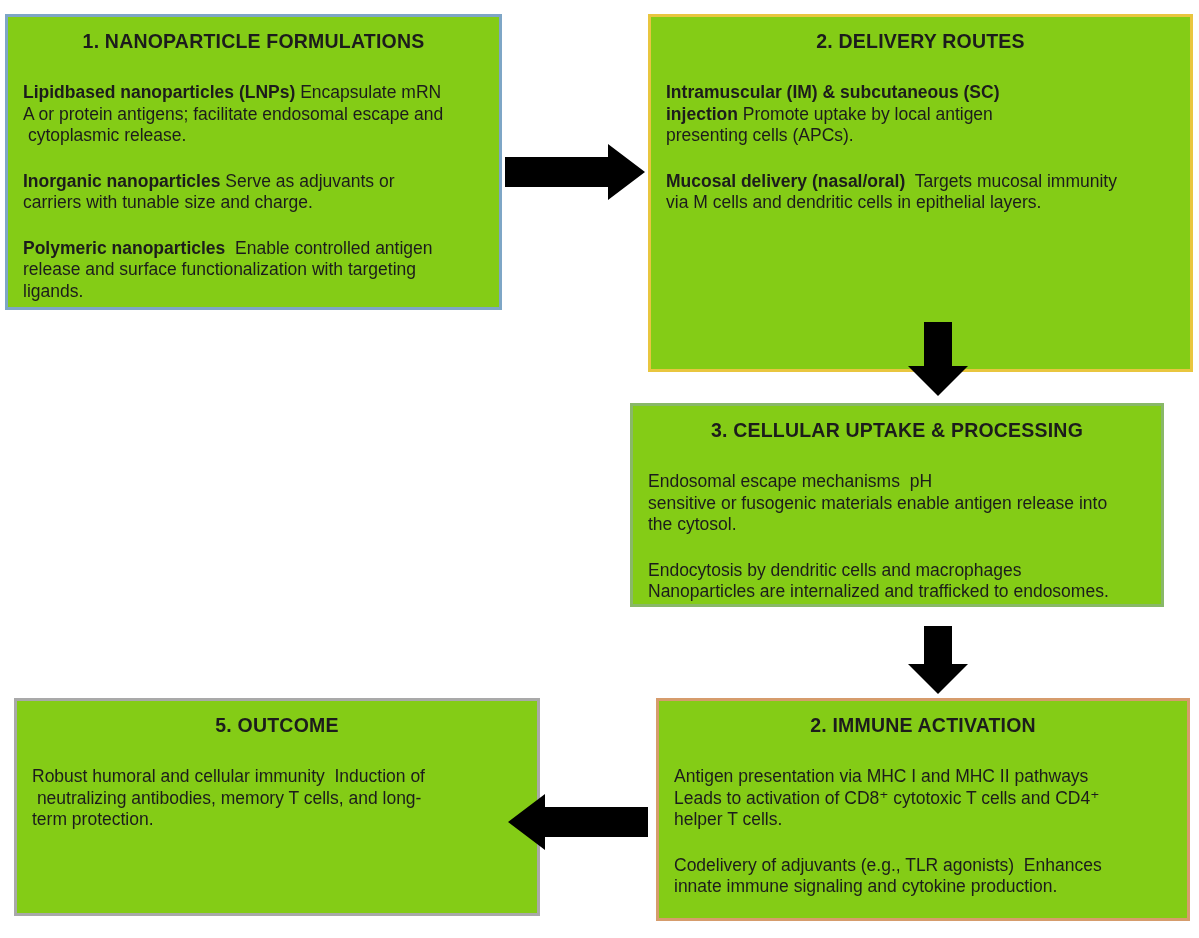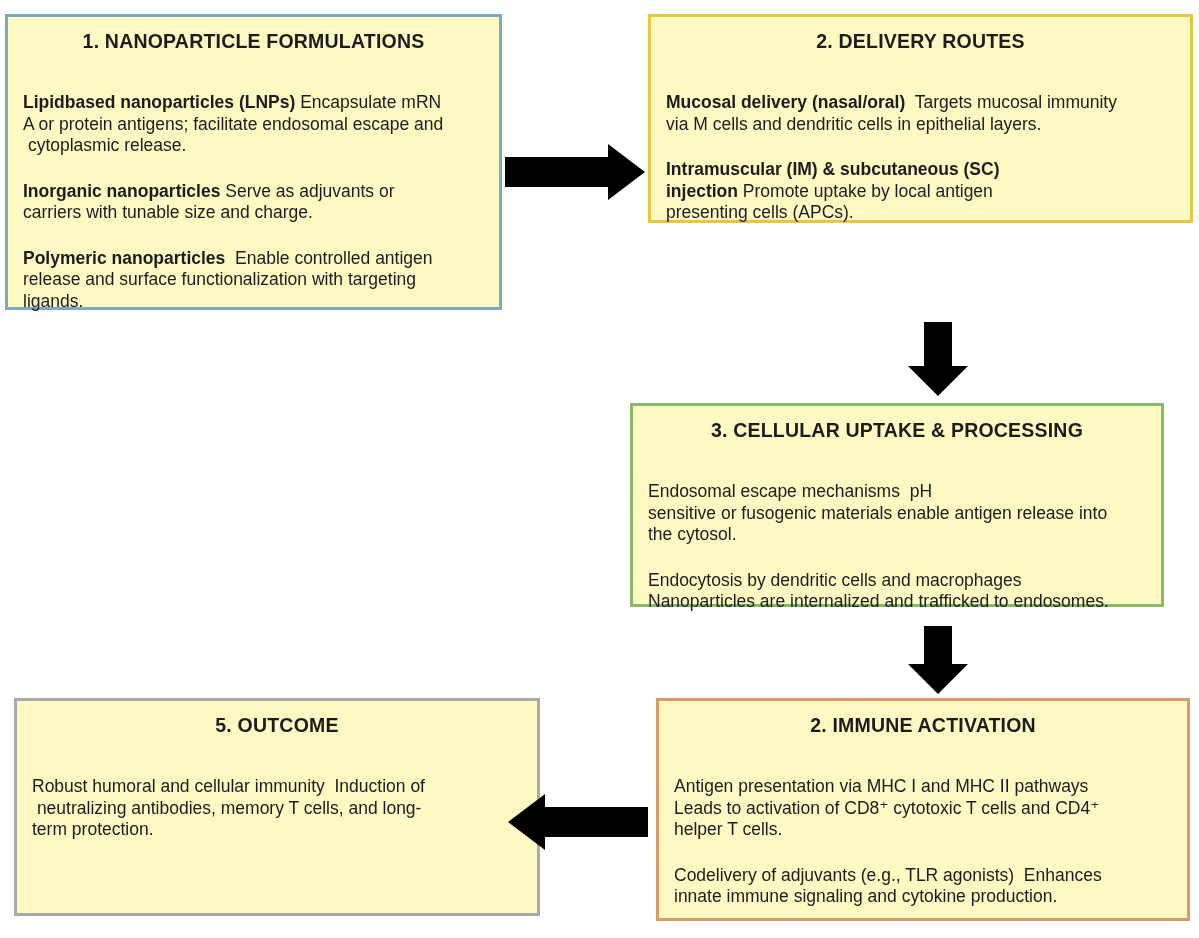--- a/index.html
+++ b/index.html
@@ -13,41 +13,41 @@
     height: 938px;
     background: #ffffff;
     font-family: "Liberation Sans", "DejaVu Sans", sans-serif;
     color: #1c1c1c;
     overflow: hidden;
   }
   .box {
     position: absolute;
     box-sizing: border-box;
     border: 3px solid #999;
-    background: #fef9c3;
+    background: #84cc16;
     padding: 10px 15px 10px 15px;
   }
   .box-title {
     text-align: center;
     font-weight: bold;
     font-size: 19.5px;
     letter-spacing: 0.2px;
     margin: 3px 0 0 0;
     white-space: pre-line;
   }
   .para {
     margin: 24px 0 0 0;
     font-size: 17.5px;
     line-height: 21.5px;
     white-space: pre-wrap;
   }
-  .para:first-of-type { margin-top: 39px; }
+  .para:first-of-type { margin-top: 29px; }
   .lead { font-weight: bold; }
   .box1 { left: 5px;   top: 14px;  width: 497px; height: 296px; }
-  .box2 { left: 648px; top: 14px;  width: 545px; height: 209px; }
+  .box2 { left: 648px; top: 14px;  width: 545px; height: 358px; }
   .box3 { left: 630px; top: 403px; width: 534px; height: 204px; }
   .box4 { left: 656px; top: 698px; width: 534px; height: 223px; }
   .box5 { left: 14px;  top: 698px; width: 526px; height: 218px; }
   .arrow { position: absolute; display: block; }
   .arrow polygon { fill: currentColor; }
   .arrow1 { left: 505px; top: 144px; width: 140px; height: 56px; }
   .arrow2 { left: 908px; top: 322px; width: 60px;  height: 74px; }
   .arrow3 { left: 908px; top: 626px; width: 60px;  height: 68px; }
   .arrow4 { left: 508px; top: 794px; width: 140px; height: 56px; }
 </style>
@@ -63,25 +63,25 @@
  cytoplasmic release.</span></p>
     <p class="para"><span class="lead">Inorganic nanoparticles</span><span> Serve as adjuvants or
 carriers with tunable size and charge.</span></p>
     <p class="para"><span class="lead">Polymeric nanoparticles</span><span>  Enable controlled antigen
 release and surface functionalization with targeting
 ligands.</span></p>
   </div>
 
   <div class="box box2" style="border-color: rgb(233, 198, 63);">
     <div class="box-title">2. DELIVERY ROUTES</div>
-    <p class="para"><span class="lead">Mucosal delivery (nasal/oral)</span><span>  Targets mucosal immunity
-via M cells and dendritic cells in epithelial layers.</span></p>
     <p class="para"><span class="lead">Intramuscular (IM) &amp; subcutaneous (SC)
 injection</span><span> Promote uptake by local antigen
 presenting cells (APCs).</span></p>
+    <p class="para"><span class="lead">Mucosal delivery (nasal/oral)</span><span>  Targets mucosal immunity
+via M cells and dendritic cells in epithelial layers.</span></p>
   </div>
 
   <div class="box box3" style="border-color: rgb(137, 184, 104);">
     <div class="box-title">3. CELLULAR UPTAKE &amp; PROCESSING</div>
     <p class="para"><span class="lead"></span><span>Endosomal escape mechanisms  pH
 sensitive or fusogenic materials enable antigen release into
 the cytosol.</span></p>
     <p class="para"><span class="lead"></span><span>Endocytosis by dendritic cells and macrophages
 Nanoparticles are internalized and trafficked to endosomes.</span></p>
   </div>

